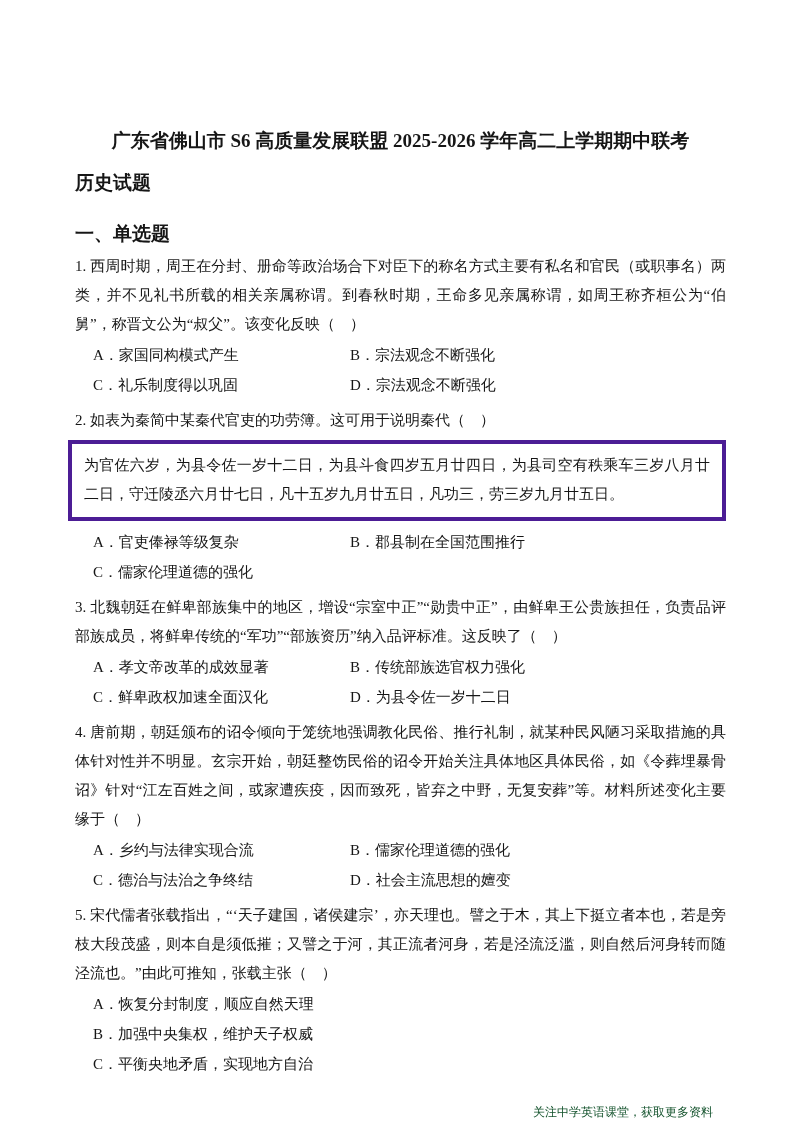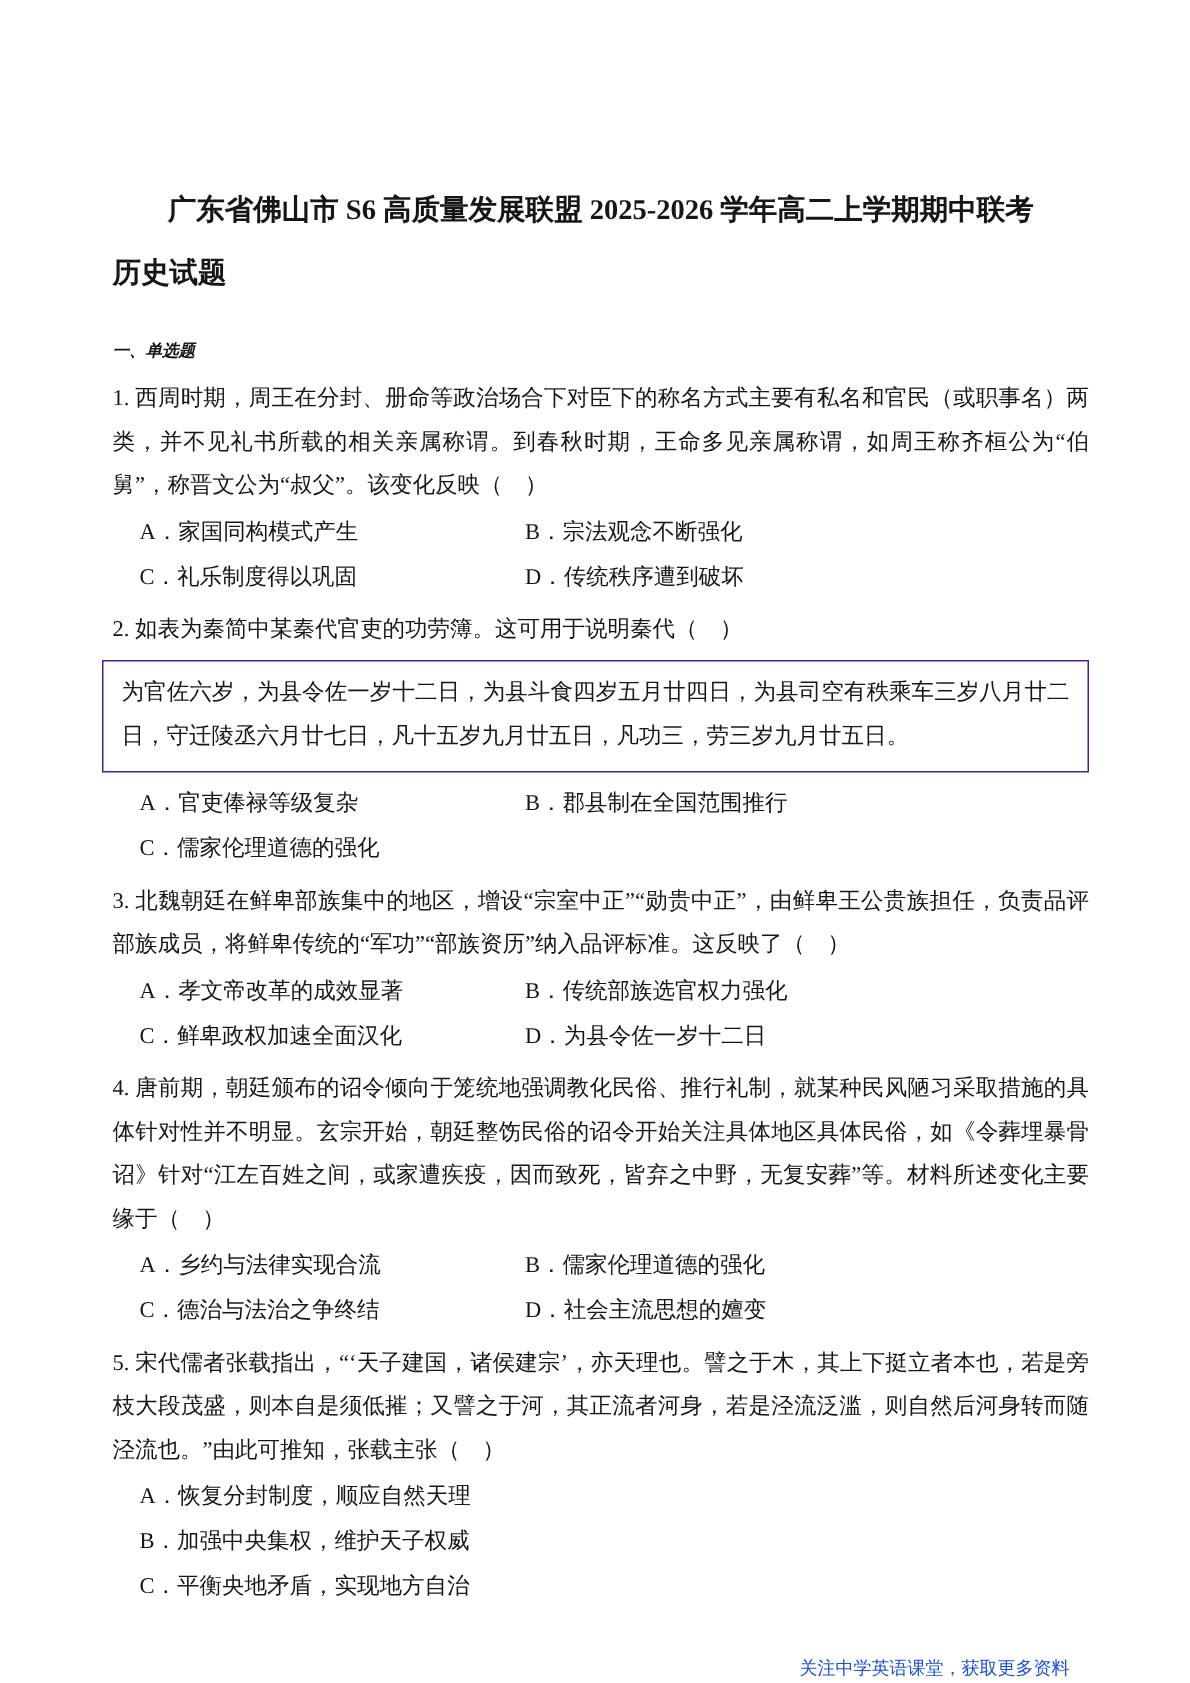--- a/index.html
+++ b/index.html
@@ -22,25 +22,24 @@
     line-height: 30px;
   }
   .subtitle {
     font-size: 19px;
     font-weight: bold;
     text-align: left;
     line-height: 30px;
     margin-top: 12px;
   }
   .section-heading {
-    font-size: 11px;
+    font-size: 19px;
     font-weight: bold;
     margin-top: 24px;
     line-height: 24px;
-    font-style: italic;
   }
   .question { margin-top: 6px; }
   .stem {
     font-size: 15px;
     line-height: 29px;
     text-align: justify;
   }
   .options {
     padding-left: 18px;
     margin-top: 1px;
@@ -48,55 +47,55 @@
   .options.two-col {
     display: grid;
     grid-template-columns: 257px auto;
   }
   .options.one-col .option { display: block; }
   .option {
     font-size: 15px;
     line-height: 30px;
   }
   .table-box {
-    border: 1px solid #4c1d95;
+    border: 4px solid #4c1d95;
     margin: 5px 0 6px -7px;
     padding: 7px 12px 8px 12px;
   }
   .table-box p {
     font-size: 15px;
     line-height: 29px;
     text-align: justify;
   }
   .footer {
     position: absolute;
     right: 80px;
     bottom: 16px;
     font-size: 12px;
-    color: #1d4ed8;
+    color: #14532d;
     line-height: 16px;
   }
 </style>
 </head>
 <body>
 
 <div class="page">
 
   <h1 class="title">广东省佛山市 S6 高质量发展联盟 2025-2026 学年高二上学期期中联考</h1>
   <h2 class="subtitle">历史试题</h2>
 
   <div class="section-heading">一、单选题</div>
 
   <div class="question">
     <p class="stem">1. 西周时期，周王在分封、册命等政治场合下对臣下的称名方式主要有私名和官民（或职事名）两类，并不见礼书所载的相关亲属称谓。到春秋时期，王命多见亲属称谓，如周王称齐桓公为“伯舅”，称晋文公为“叔父”。该变化反映（　）</p>
     <div class="options two-col">
       <span class="option">A．家国同构模式产生</span>
       <span class="option">B．宗法观念不断强化</span>
       <span class="option">C．礼乐制度得以巩固</span>
-      <span class="option">D．传统秩序遭到破坏</span>
+      <span class="option">D．宗法观念不断强化</span>
     </div>
   </div>
 
   <div class="question">
     <p class="stem">2. 如表为秦简中某秦代官吏的功劳簿。这可用于说明秦代（　）</p>
     <div class="table-box">
       <p>为官佐六岁，为县令佐一岁十二日，为县斗食四岁五月廿四日，为县司空有秩乘车三岁八月廿二日，守迁陵丞六月廿七日，凡十五岁九月廿五日，凡功三，劳三岁九月廿五日。</p>
     </div>
     <div class="options two-col">
       <span class="option">A．官吏俸禄等级复杂</span>

